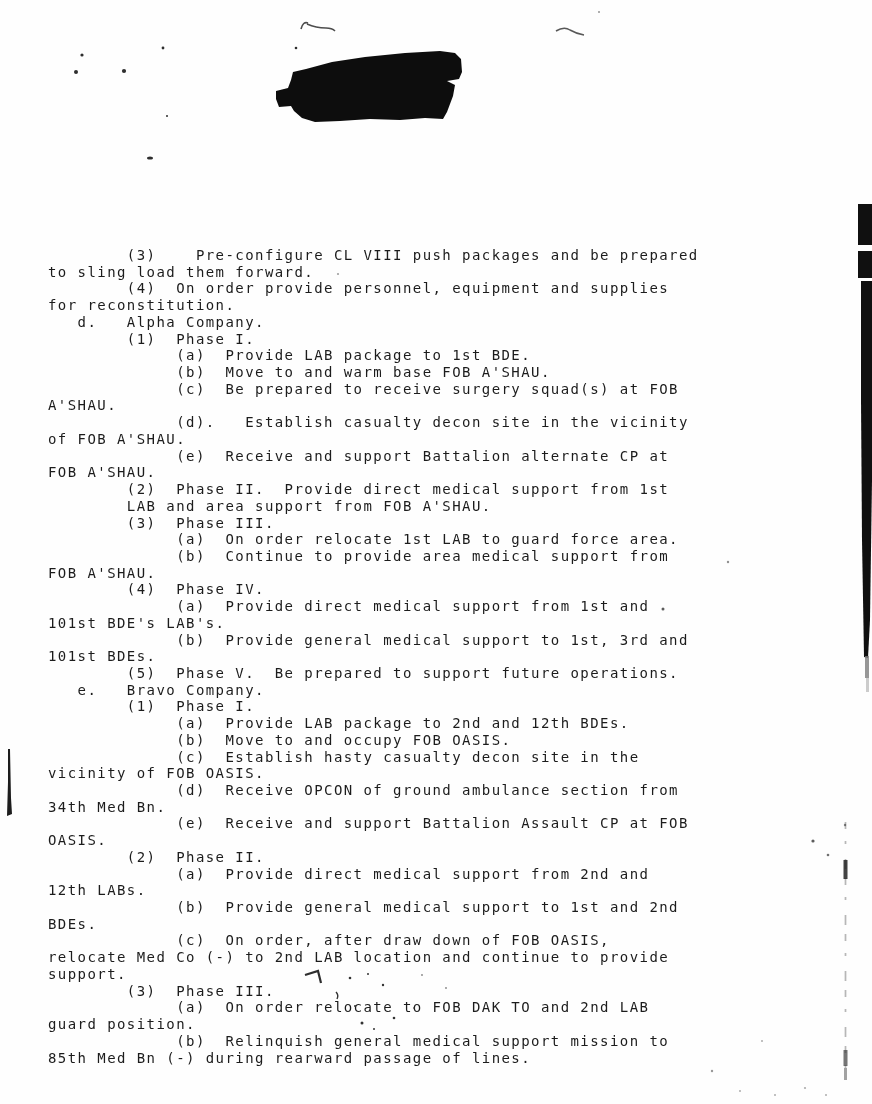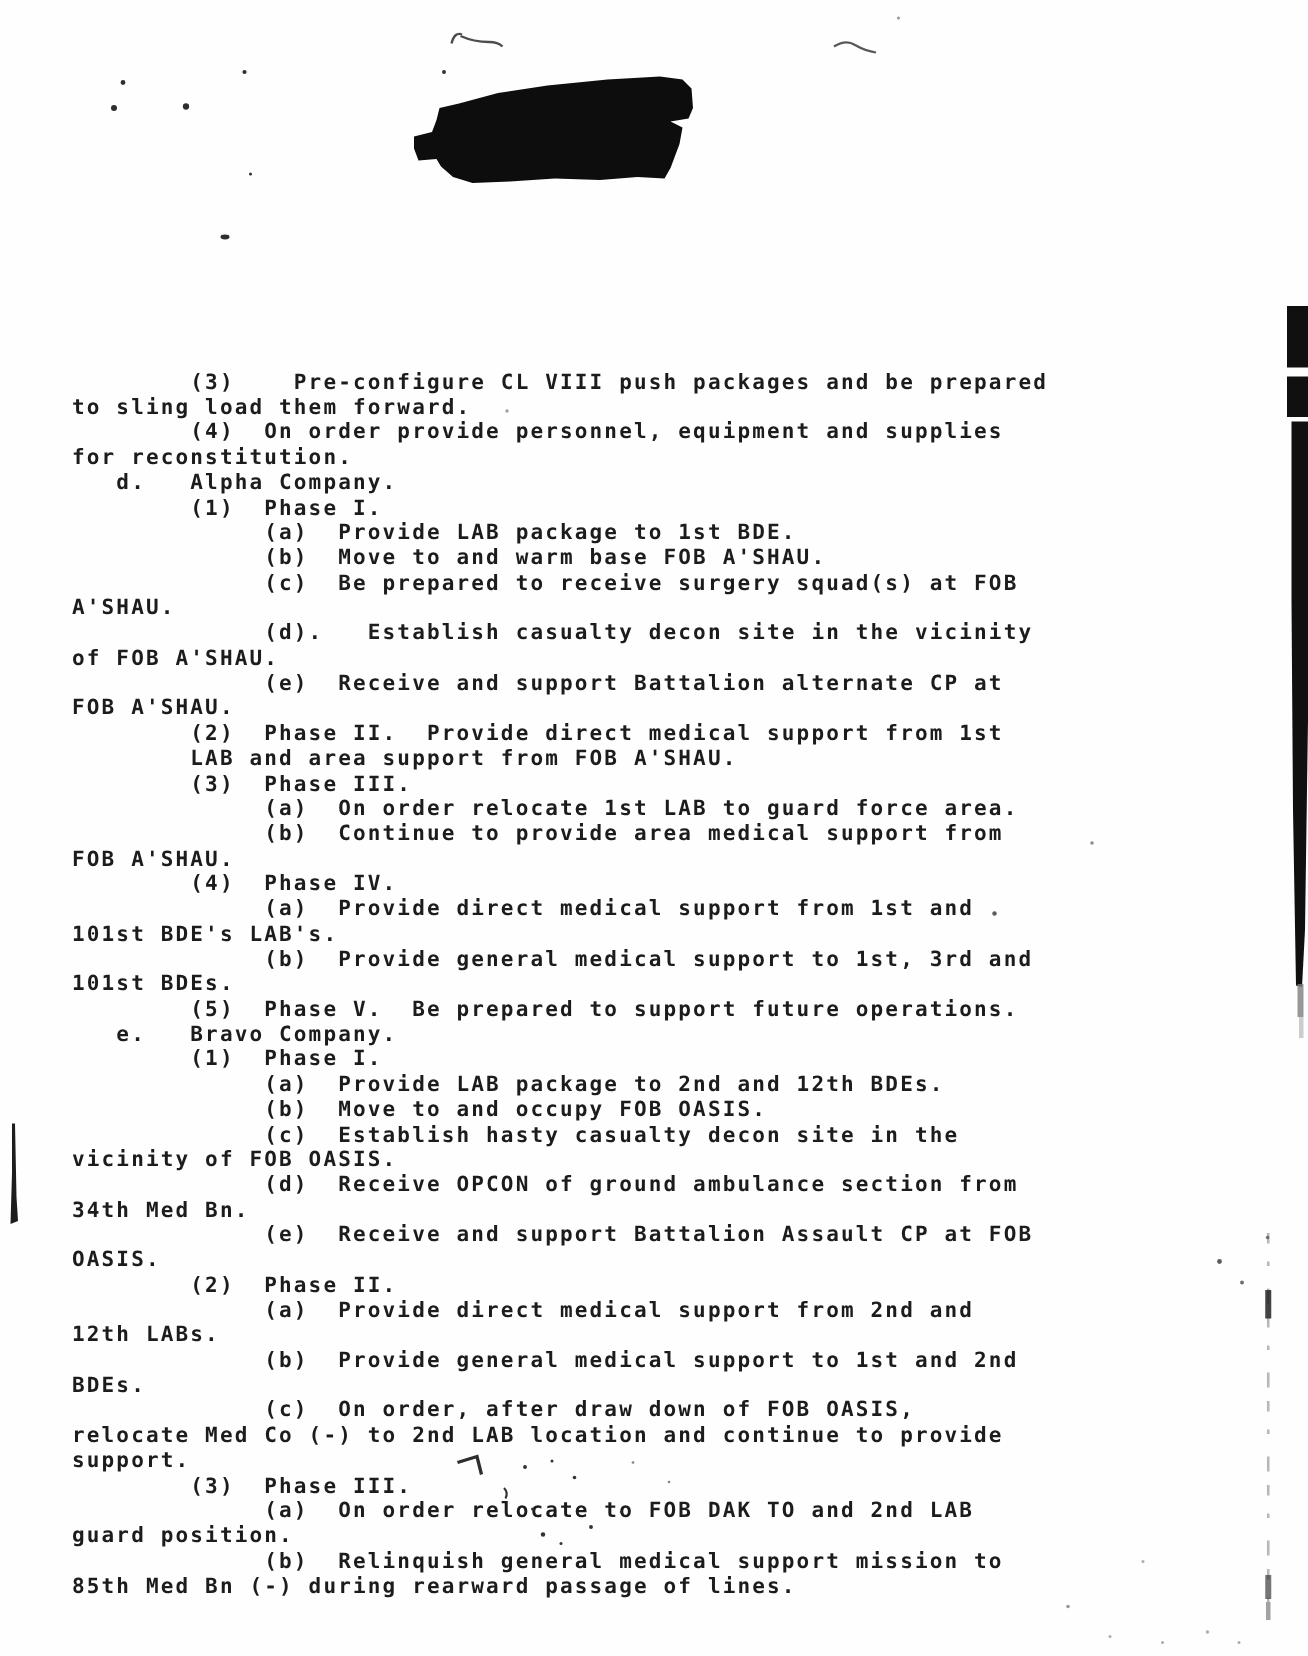--- a/index.html
+++ b/index.html
@@ -16,21 +16,20 @@
   }
   .doc-lines {
     position: absolute;
     left: 48px; top: 247px;
     font-family: "DejaVu Sans Mono", "Liberation Mono", monospace;
     font-size: 14px;
     line-height: 16.73px;
     letter-spacing: 1.43px;
     color: var(--ink, #1c1c1c);
     white-space: pre;
-    font-weight: bold;
     -webkit-font-smoothing: none;
   }
   .doc-lines .line { height: 16.73px; }
   svg.marks {
     position: absolute;
     left: 0; top: 0;
     width: 872px; height: 1104px;
     pointer-events: none;
   }
 </style>

